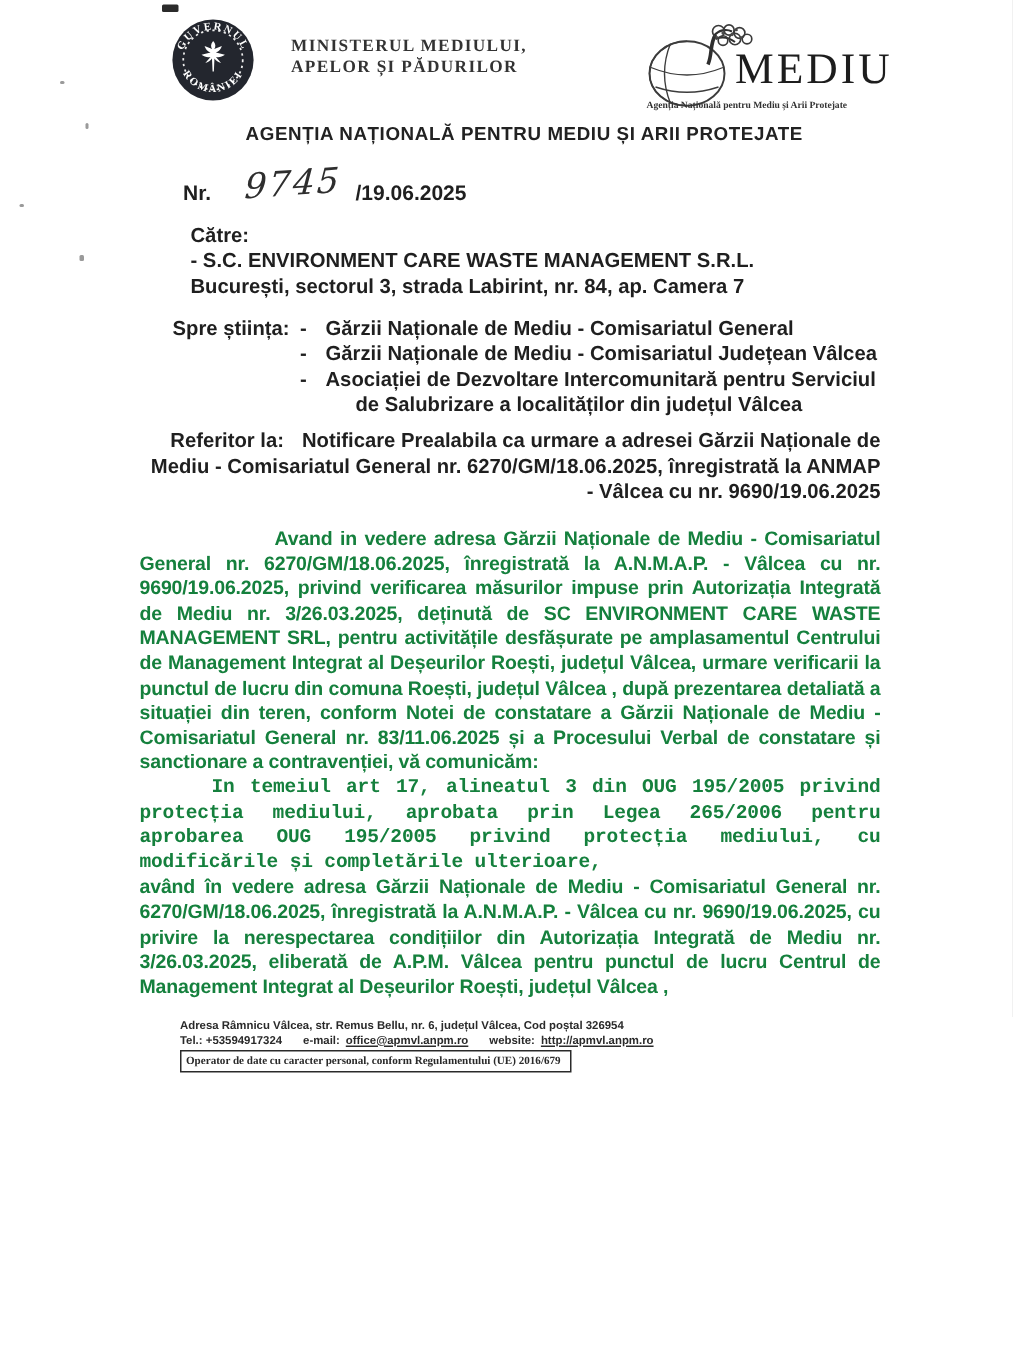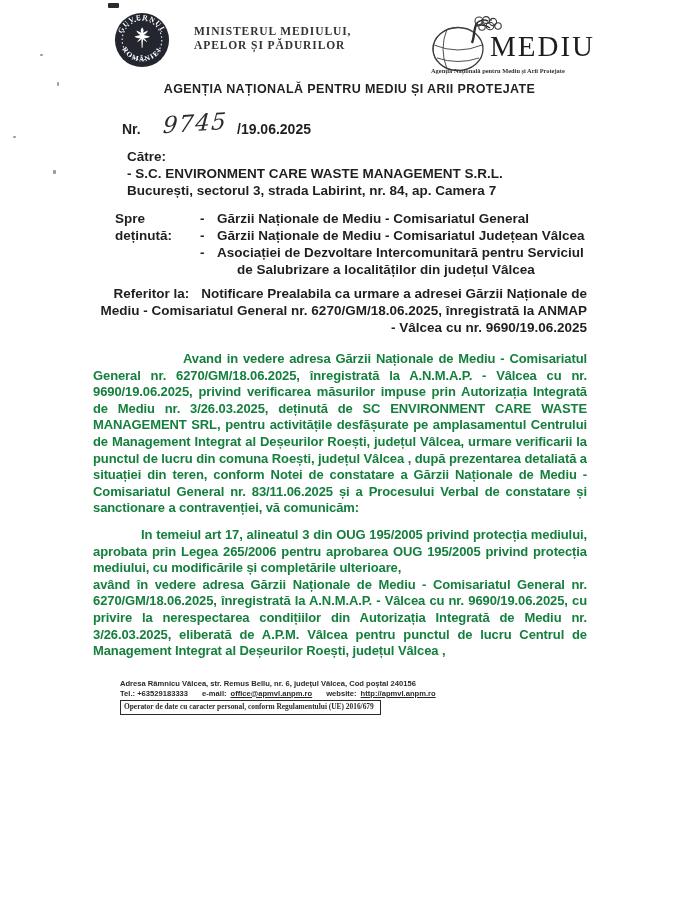--- a/index.html
+++ b/index.html
@@ -69,21 +69,21 @@
     margin:7px 0 12px 0; font-size:13.5px; font-weight:700; line-height:17px;
     text-indent:8px; text-align:right;
   }
   .ref-label { margin-right:12px; }
 
   .para {
     margin:0; font-size:13px; font-weight:700; line-height:16.6px;
     text-align:justify; letter-spacing:-0.1px; color:#15803d;
   }
   .para1  { margin-top:15px; text-indent:90px; }
-  .para2a { margin-top:10px; text-indent:48px; }
+  .para2a { text-indent:48px;font-family:Liberation Mono, monospace; }
   .para2b { margin-top:0; }
 
   
   .footer { position:absolute; left:120px; top:679px; width:345px; font-weight:700; color:#2a2a2a; }
   .f-line { font-size:7.6px; line-height:9.6px; white-space:nowrap; }
   .f-line .gap { display:inline-block; width:14px; }
   .f-line .sgap { display:inline-block; width:4px; }
   .u { text-decoration:underline; }
   .gdpr-box {
     margin-top:2px; width:max-content;
@@ -166,21 +166,21 @@
 
     <div class="addr-row catre">
       <div class="lbl">Către:</div>
       <div class="val">
         <div>- S.C. ENVIRONMENT CARE WASTE MANAGEMENT S.R.L.</div>
         <div>București, sectorul 3, strada Labirint, nr. 84, ap. Camera 7</div>
       </div>
     </div>
 
     <div class="addr-row spre">
-      <div class="lbl">Spre deținută:</div>
+      <div class="lbl">Spre știința:</div>
       <div class="val">
         <div class="cc-item">
           <span class="dash">-</span>
           <span class="cc-text">Gărzii Naționale de Mediu - Comisariatul General</span>
         </div>
         <div class="cc-item">
           <span class="dash">-</span>
           <span class="cc-text">Gărzii Naționale de Mediu - Comisariatul Județean Vâlcea</span>
         </div>
         <div class="cc-item">
@@ -191,20 +191,20 @@
     </div>
 
     <p class="referitor"><span class="ref-label">Referitor la:</span><span>Notificare Prealabila ca urmare a  adresei Gărzii Naționale de Mediu - Comisariatul General nr. 6270/GM/18.06.2025,  înregistrată la ANMAP - Vâlcea cu nr. 9690/19.06.2025</span></p>
 
     <p class="para para1">Avand in vedere adresa  Gărzii Naționale de Mediu  - Comisariatul General nr. 6270/GM/18.06.2025,  înregistrată la A.N.M.A.P. - Vâlcea cu nr. 9690/19.06.2025,  privind   verificarea măsurilor impuse prin Autorizația Integrată de Mediu  nr. 3/26.03.2025,  deținută de SC  ENVIRONMENT CARE WASTE MANAGEMENT SRL, pentru activitățile desfășurate  pe amplasamentul Centrului de Management Integrat al Deșeurilor Roești, județul Vâlcea, urmare verificarii  la  punctul de lucru din comuna Roești, județul Vâlcea , după prezentarea detaliată a situației din teren, conform Notei de constatare a Gărzii Naționale de Mediu - Comisariatul General nr. 83/11.06.2025 și a Procesului Verbal de constatare și sanctionare a contravenției, vă comunicăm:</p>
     <p class="para para2a">In temeiul art 17, alineatul 3 din OUG 195/2005 privind protecția mediului, aprobata prin Legea 265/2006 pentru aprobarea OUG 195/2005 privind protecția mediului, cu modificările și completările ulterioare,</p>
     <p class="para para2b">având în vedere adresa Gărzii Naționale de Mediu  - Comisariatul General nr. 6270/GM/18.06.2025,   înregistrată la A.N.M.A.P.  -  Vâlcea cu nr. 9690/19.06.2025, cu privire la nerespectarea condițiilor din Autorizația Integrată de Mediu nr. 3/26.03.2025, eliberată de A.P.M. Vâlcea pentru punctul de lucru Centrul de Management Integrat al Deșeurilor Roești, județul Vâlcea ,</p>
   </div>
 
   <div class="footer">
-    <div class="f-line">Adresa Râmnicu Vâlcea, str. Remus Bellu, nr. 6, județul Vâlcea, Cod poștal 240156</div>
+    <div class="f-line">Adresa Râmnicu Vâlcea, str. Remus Bellu, nr. 6, județul Vâlcea, Cod poștal 326954</div>
     <div class="f-line">
-      <span>Tel.: +63529183333</span><span class="gap"></span><span>e-mail:</span><span class="sgap"></span><span class="u">office@apmvl.anpm.ro</span><span class="gap"></span><span>website:</span><span class="sgap"></span><span class="u">http://apmvl.anpm.ro</span>
+      <span>Tel.: +53594917324</span><span class="gap"></span><span>e-mail:</span><span class="sgap"></span><span class="u">office@apmvl.anpm.ro</span><span class="gap"></span><span>website:</span><span class="sgap"></span><span class="u">http://apmvl.anpm.ro</span>
     </div>
     <div class="gdpr-box">Operator de date cu caracter personal, conform Regulamentului (UE) 2016/679</div>
   </div>
 
 </div>
 
 </body></html>

